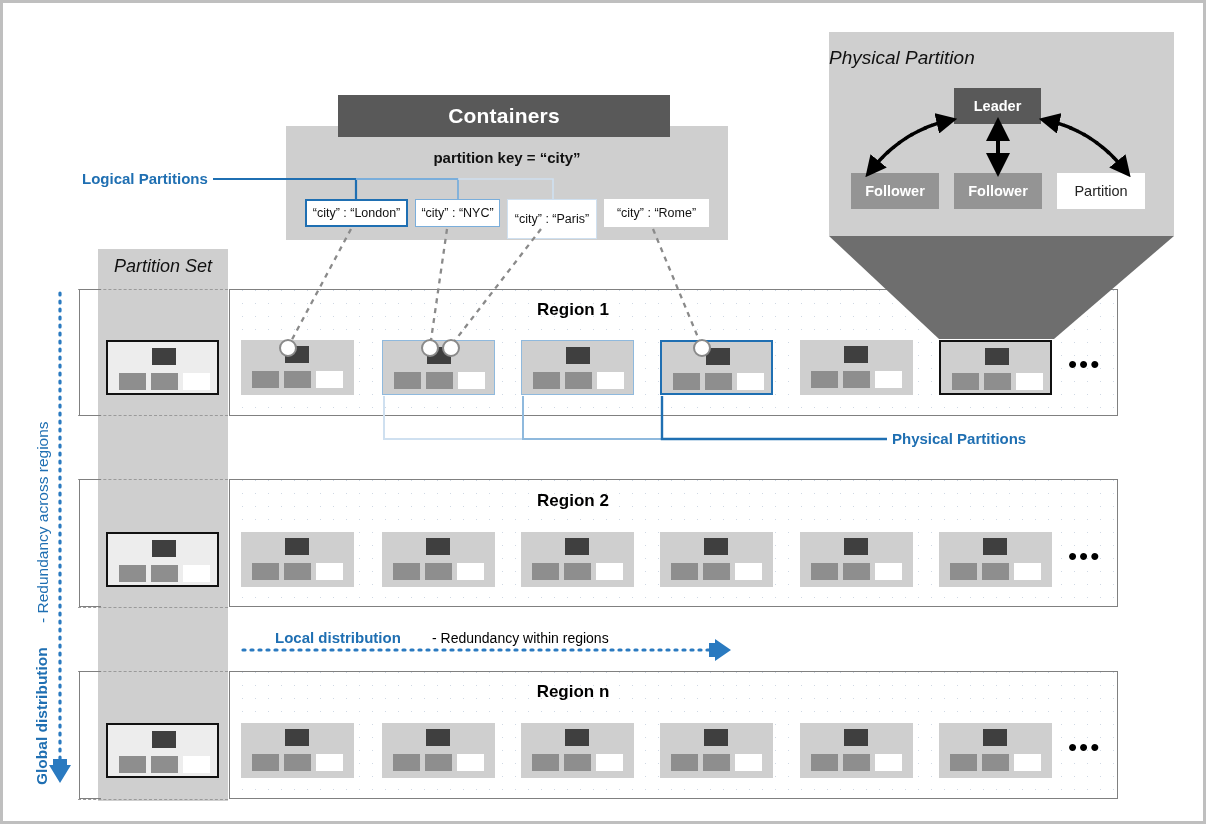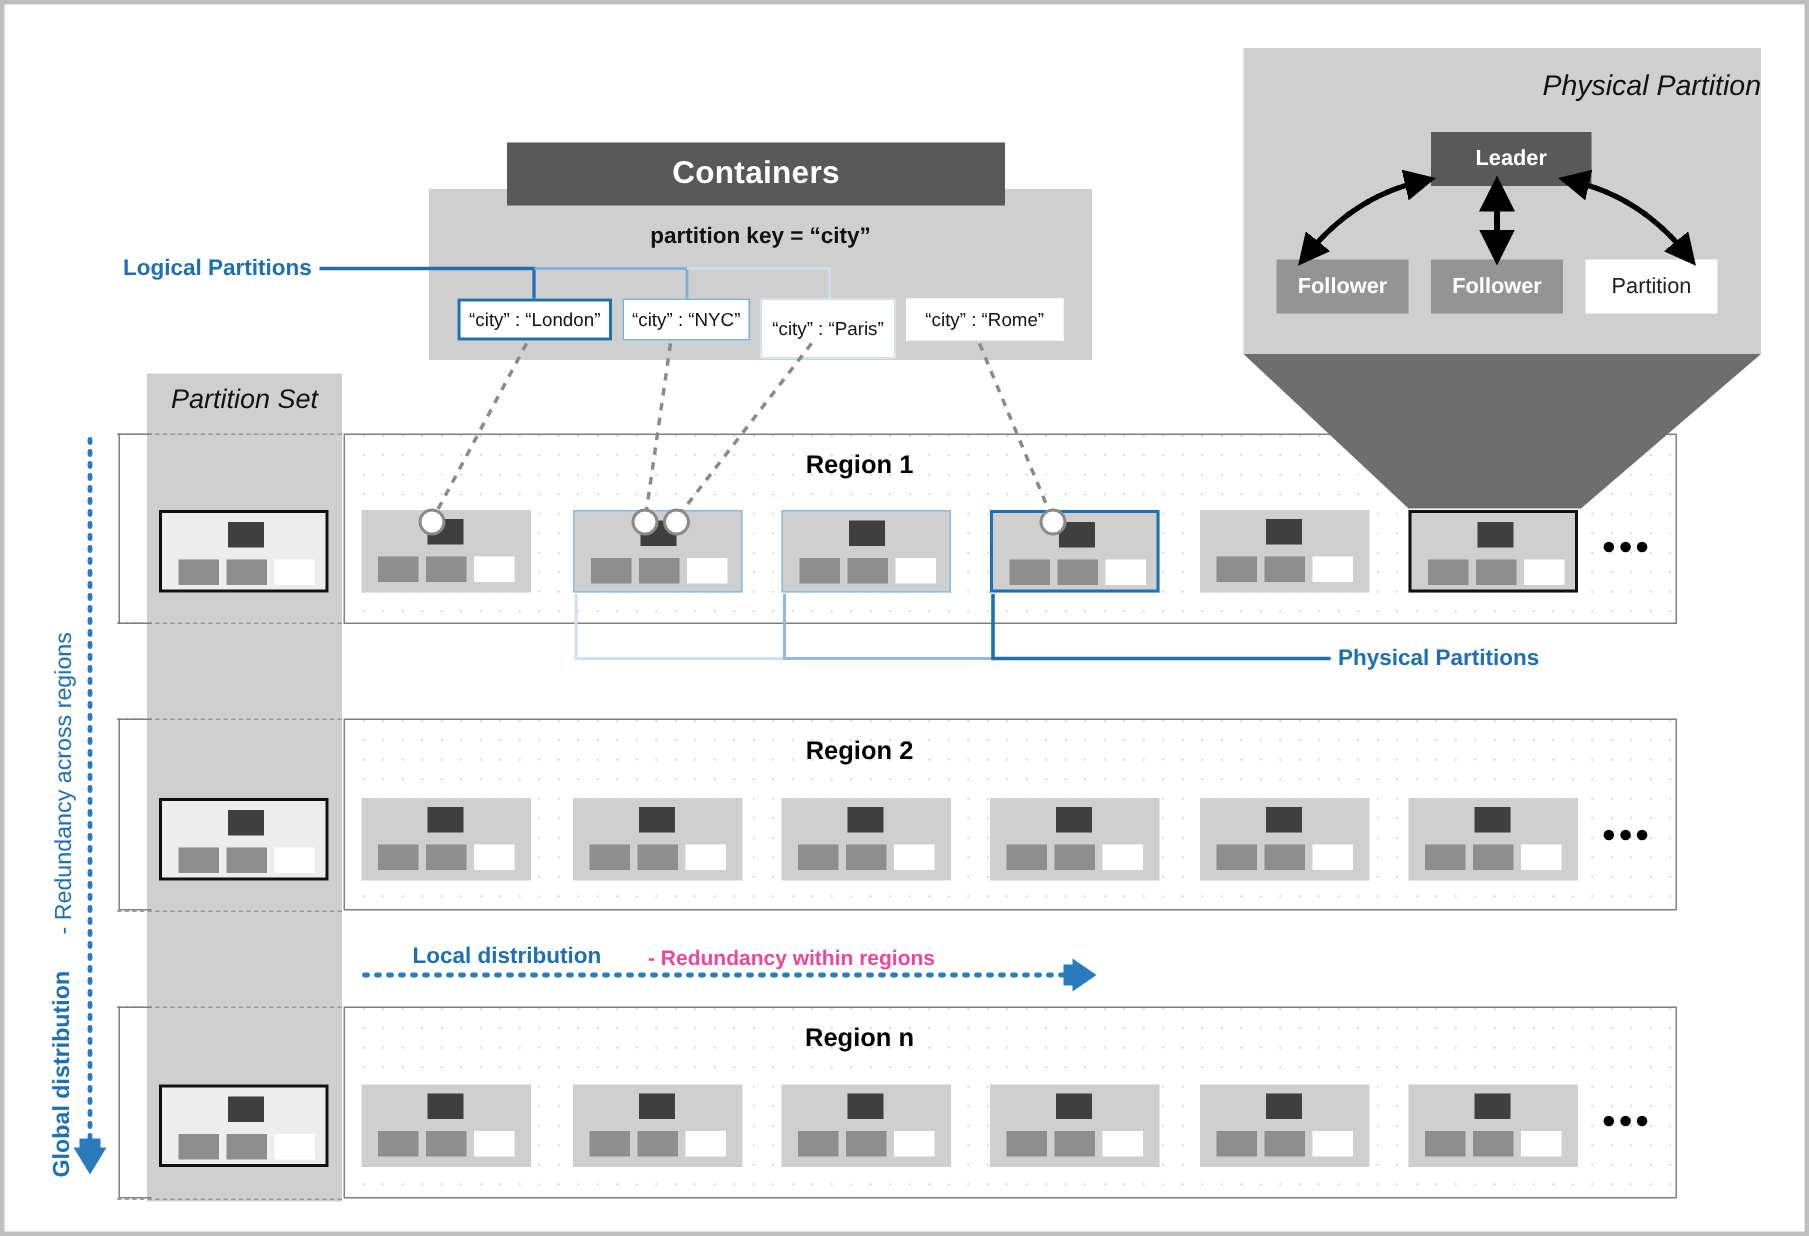--- a/index.html
+++ b/index.html
@@ -23,21 +23,21 @@
     background:#fff;display:flex;align-items:center;justify-content:center;
     font-size:12.5px;color:#111;white-space:nowrap;
   }
   .cb-dark{border:2.2px solid #1f6fb2;}
   .cb-mid{border:1.6px solid #7aaedb;}
   .cb-light{border:1.4px solid #cfe0f0;}
   .cb-none{border:1px solid #ffffff;}
 
   
   .pp-panel{background:#cfcfcf;}
-  .pp-title{font-style:italic;font-size:19px;color:#111;text-align:right;}
+  .pp-title{font-style:italic;font-size:19px;color:#111;text-align:left;}
   .node{display:flex;align-items:center;justify-content:center;font-size:14.5px;font-weight:bold;}
   .node-leader{background:#595959;color:#fff;}
   .node-follower{background:#949494;color:#fff;}
   .node-forwarder{background:#ffffff;color:#222;font-weight:normal;}
 
   
   .region-box{
     border:1.6px solid #808080;background:#ffffff;
     background-image:radial-gradient(#cfd8e4 0.9px, transparent 1px);
     background-size:13px 13px;background-position:6px 7px;
@@ -60,21 +60,21 @@
 
   
   .pset-col{background:#cfcfcf;}
   .pset-title{font-style:italic;font-size:18px;color:#111;text-align:center;}
 
   
   .hsep{border-top:1.4px dashed #9a9a9a;}
 
   
   .blue-label{color:#1f6fb2;font-weight:bold;font-size:15px;white-space:nowrap;}
-  .blue-sub{color:#ec4899;font-weight:bold;font-size:14px;}
+  .blue-sub{color:#000000;font-weight:normal;font-size:14px;}
   .vlabel{
     color:#1f6fb2;font-weight:bold;font-size:15.5px;white-space:nowrap;
     transform:rotate(-90deg);transform-origin:left top;
   }
 
   .bracket{border:1.3px solid #808080;border-right:none;}
   svg.overlay{position:absolute;left:0;top:0;width:1206px;height:824px;pointer-events:none;}
 </style>
 </head>
 <body>
@@ -90,21 +90,21 @@
   <div class="abs citybox cb-dark" style="left:302px;top:196px;width:103px;height:28px;">“city” : “London”</div>
   <div class="abs citybox cb-mid" style="left:412px;top:196px;width:85px;height:28px;">“city” : “NYC”</div>
   <div class="abs citybox cb-light" style="left:504px;top:196px;width:90px;height:40px;">“city” : “Paris”</div>
   <div class="abs citybox cb-none" style="left:601px;top:196px;width:105px;height:28px;">“city” : “Rome”</div>
 
   <div class="abs blue-label" style="left:79px;top:167px;">Logical Partitions</div>
 
   <div class="abs pp-panel" style="left:826px;top:29px;width:345px;height:204px;"></div>
   <div class="abs pp-title" style="left:826px;top:44px;width:345px;height:26px;">Physical Partition</div>
 
-  <div class="abs node node-leader" style="left:951px;top:85px;width:107px;height:36px;">Leader</div>
+  <div class="abs node node-leader" style="left:951px;top:85px;width:87px;height:36px;">Leader</div>
   <div class="abs node node-follower" style="left:848px;top:170px;width:88px;height:36px;">Follower</div>
   <div class="abs node node-follower" style="left:951px;top:170px;width:88px;height:36px;">Follower</div>
   <div class="abs node node-forwarder" style="left:1054px;top:170px;width:88px;height:36px;">Partition</div>
 
   <div class="abs pset-col" style="left:95px;top:246px;width:130px;height:552px;"></div>
   <div class="abs pset-title" style="left:95px;top:253px;width:130px;height:24px;">Partition Set</div>
 
   <div class="abs hsep" style="left:75px;top:286px;width:150px;height:0;"></div>
   <div class="abs hsep" style="left:75px;top:412px;width:150px;height:0;"></div>
   <div class="abs hsep" style="left:75px;top:476px;width:150px;height:0;"></div>

